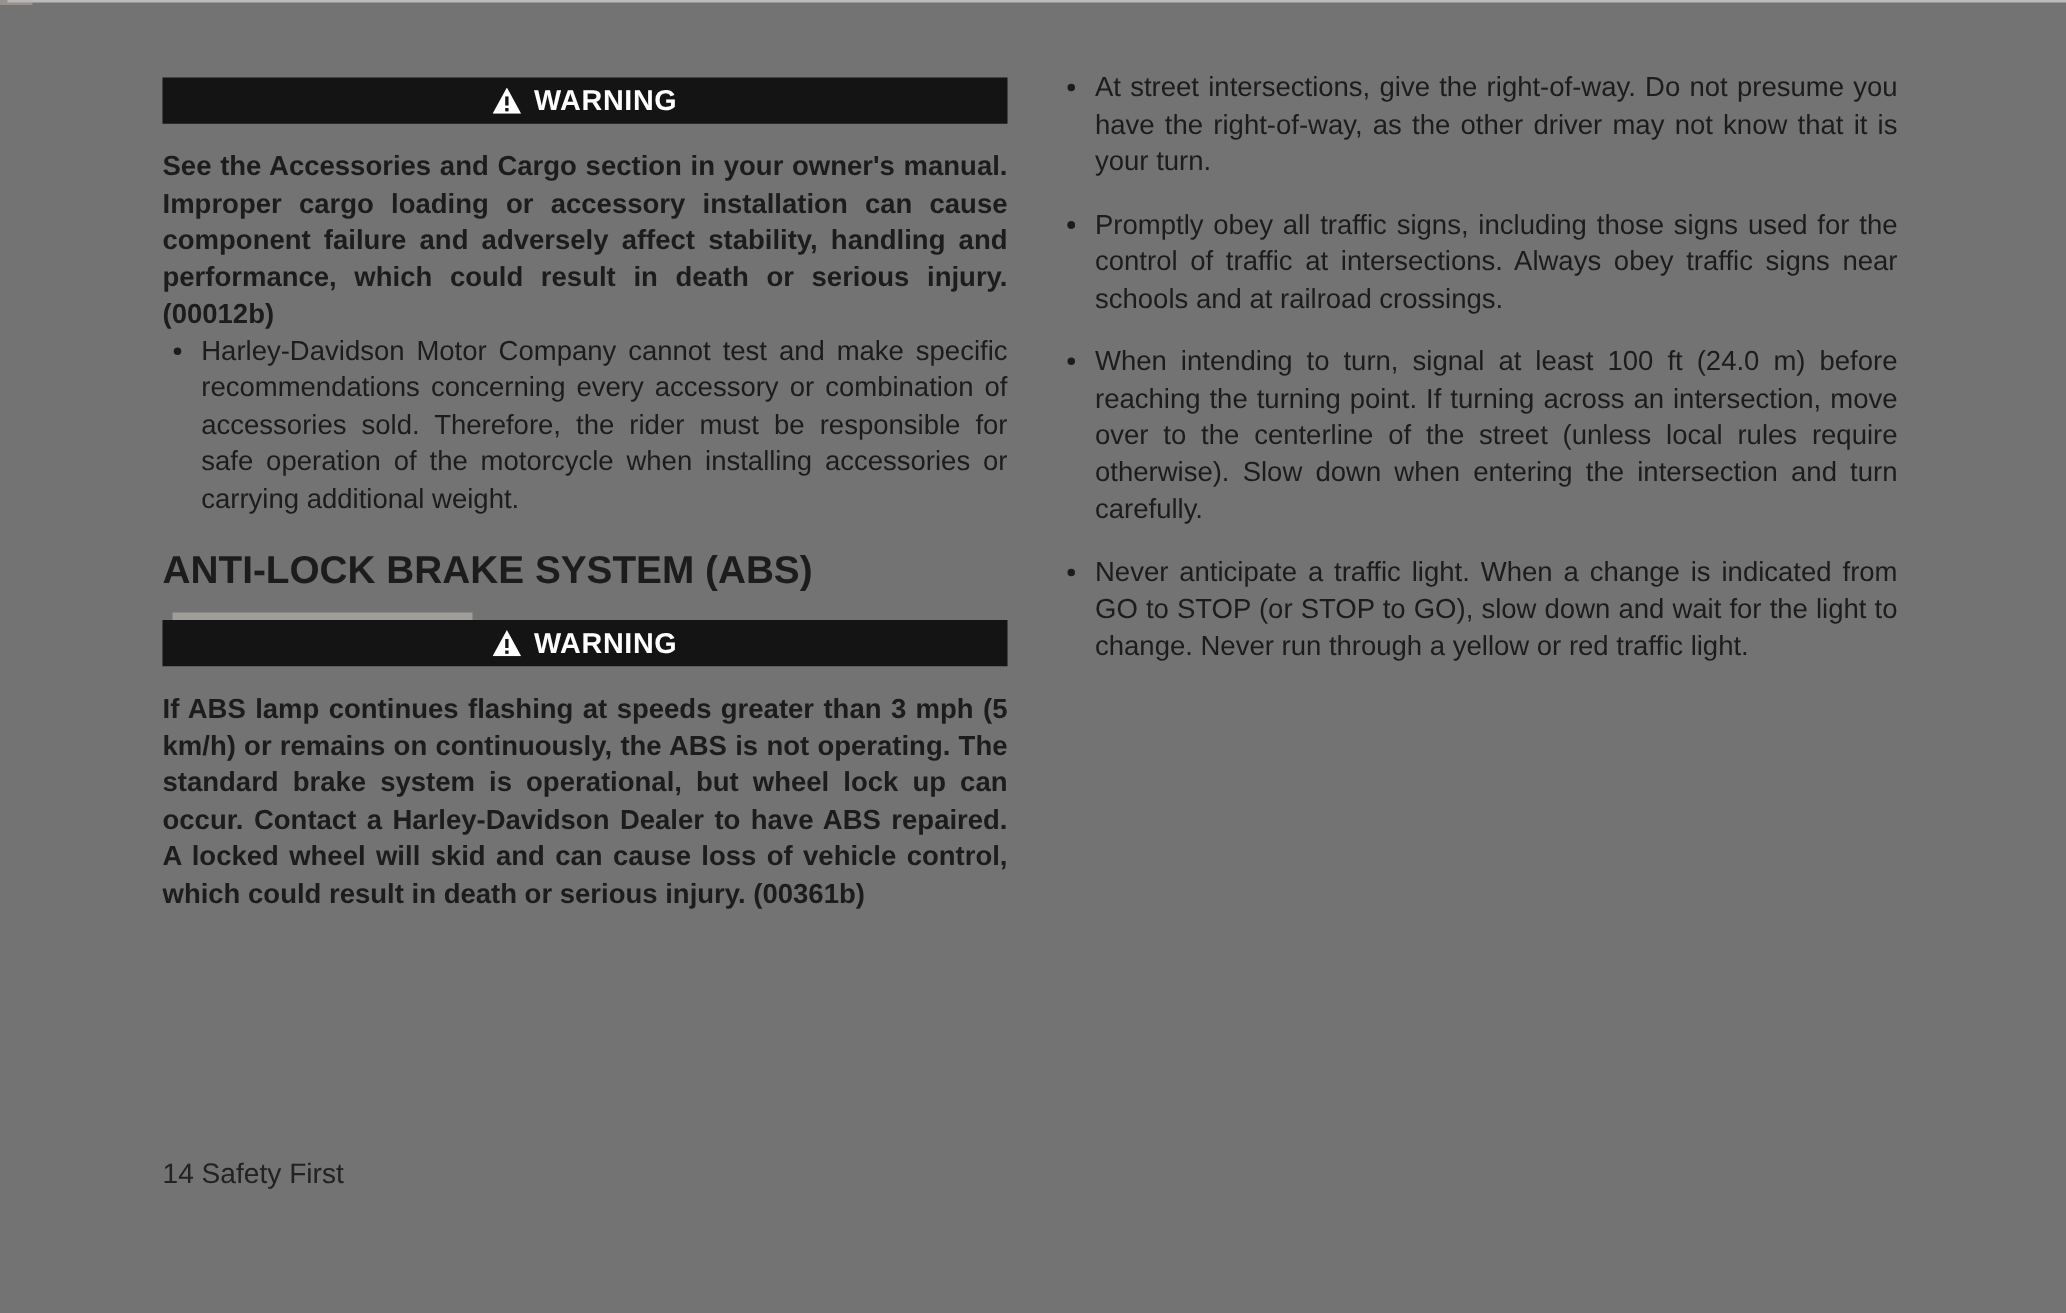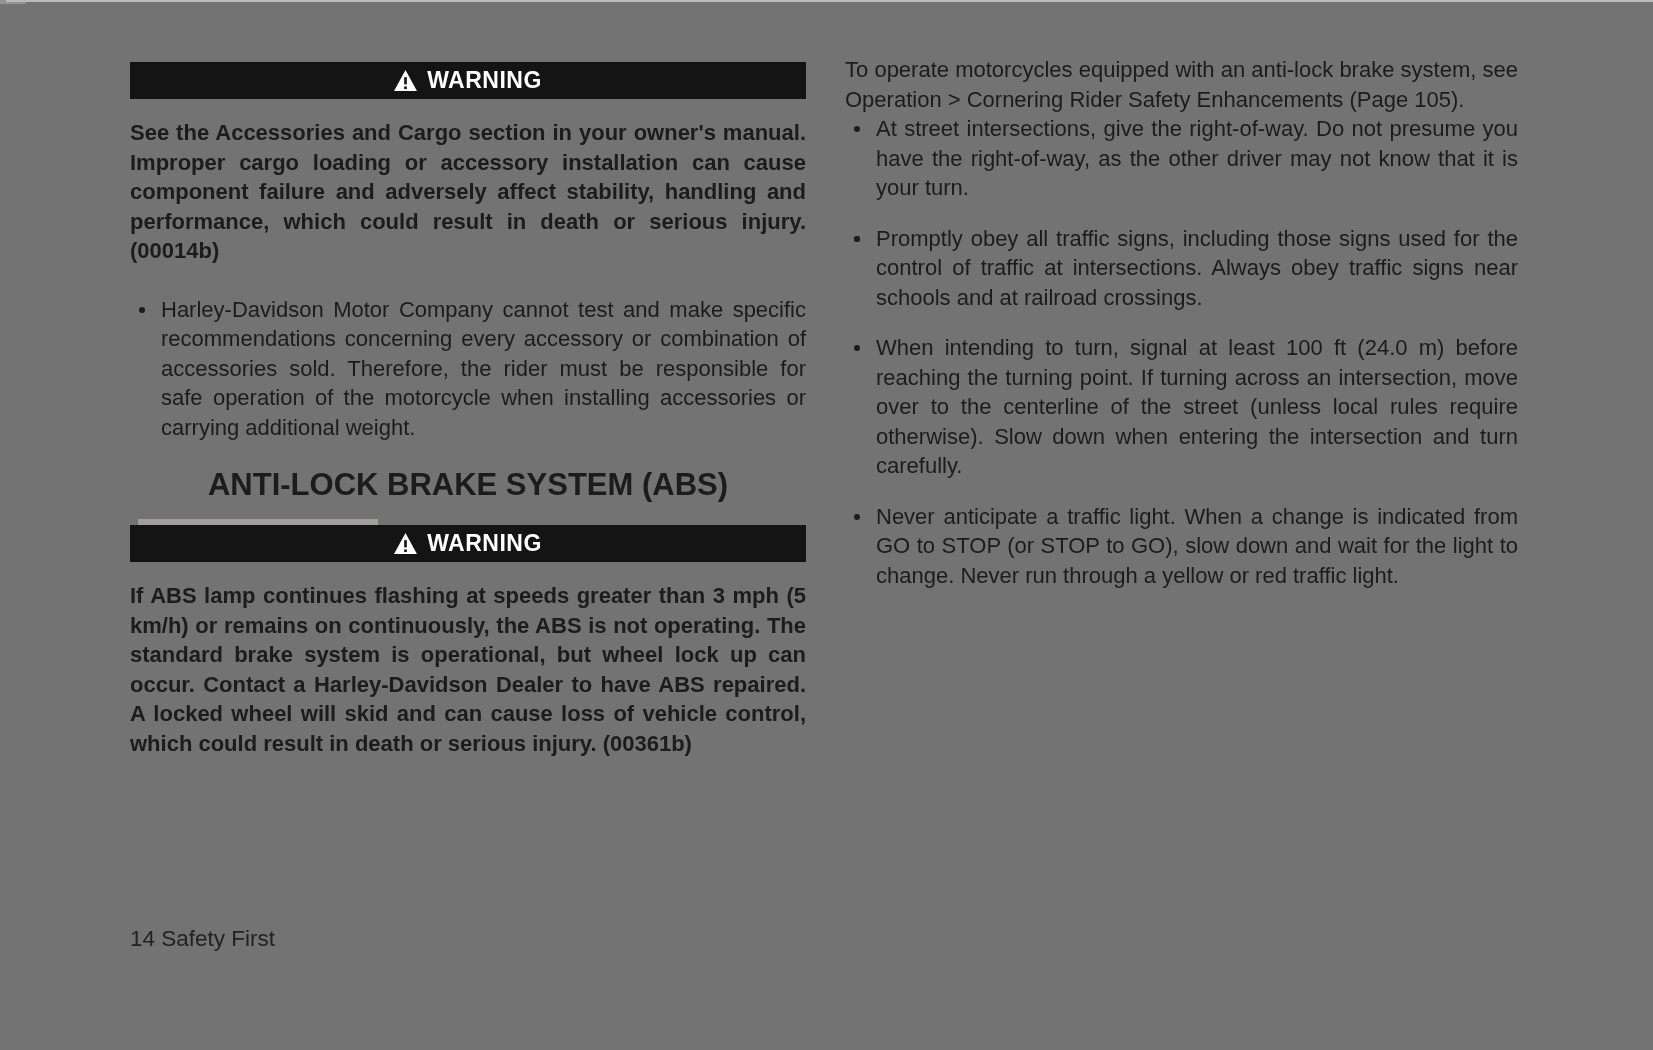--- a/index.html
+++ b/index.html
@@ -44,21 +44,21 @@
     letter-spacing: .5px;
   }
   .warn-icon { display: inline-block; width: 23px; height: 21px; }
 
   .body-text {
     font-size: 22px;
     line-height: 29.5px;
   }
   .bold { font-weight: 700; }
 
-  .bullet-list { list-style: none; margin-top: 29px; }
+  .bullet-list { list-style: none; }
   .bullet-item {
     position: relative;
     padding-left: 31px;
     margin-bottom: 21px;
     font-size: 22px;
     line-height: 29.5px;
     text-align: justify;
   }
   .bullet-item:last-child { margin-bottom: 0; }
   .bullet-dot {
@@ -71,21 +71,21 @@
     background: #1c1c1c;
   }
 
   .section-heading {
     font-size: 31px;
     font-weight: 700;
     letter-spacing: 0;
     text-align: left;
     line-height: 34px;
   }
-  .col-left .section-heading  { margin-top: 26px; margin-bottom: 23px; text-align: center; }
+  .col-left .section-heading  { margin-top: 26px; margin-bottom: 23px; }
   .col-right .section-heading { margin-top: 25px; margin-bottom: 22px; }
 
   .warn-smudge {
     position: relative;
   }
   .warn-smudge::before {
     content: "";
     position: absolute;
     top: -6px; left: 8px; width: 240px; height: 6px;
     background: #d8d2cc; opacity: .45;
@@ -113,21 +113,21 @@
       <span class="warn-icon">
         <svg width="23" height="21" viewBox="0 0 24 22">
           <path d="M12 0 L24 22 L0 22 Z" fill="#ffffff"></path>
           <rect x="10.6" y="7.5" width="2.8" height="7.6" fill="#141414"></rect>
           <rect x="10.6" y="17.2" width="2.8" height="2.8" fill="#141414"></rect>
         </svg>
       </span>
       <span class="warn-label">WARNING</span>
     </div>
 
-    <p class="body-text bold">See the Accessories and Cargo section in your owner's manual. Improper cargo loading or accessory installation can cause component failure and adversely affect stability, handling and performance, which could result in death or serious injury. (00014b)</p>
+    <p class="body-text bold">See the Accessories and Cargo section in your owner's manual. Improper cargo loading or accessory installation can cause component failure and adversely affect stability, handling and performance, which could result in death or serious injury. (00012b)</p>
 
     <ul class="bullet-list">
       <li class="bullet-item">
         <span class="bullet-dot"></span>
         <span>Harley-Davidson Motor Company cannot test and make specific recommendations concerning every accessory or combination of accessories sold. Therefore, the rider must be responsible for safe operation of the motorcycle when installing accessories or carrying additional weight.</span>
       </li>
     </ul>
 
     <h1 class="section-heading">ANTI-LOCK BRAKE SYSTEM (ABS)</h1>
 
@@ -141,21 +141,20 @@
       </span>
       <span class="warn-label">WARNING</span>
     </div>
 
     <p class="body-text bold">If ABS lamp continues flashing at speeds greater than 3 mph (5 km/h) or remains on continuously, the ABS is not operating. The standard brake system is operational, but wheel lock up can occur. Contact a Harley-Davidson Dealer to have ABS repaired. A locked wheel will skid and can cause loss of vehicle control, which could result in death or serious injury. (00361b)</p>
 
   </div>
 
   <div class="col col-right">
 
-    <p class="body-text">To operate motorcycles equipped with an anti-lock brake system, see Operation &gt; Cornering Rider Safety Enhancements (Page 105).</p>
 
 
     <ul class="bullet-list" style="margin-top:0;">
       <li class="bullet-item">
         <span class="bullet-dot"></span>
         <span>At street intersections, give the right-of-way. Do not presume you have the right-of-way, as the other driver may not know that it is your turn.</span>
       </li>
       <li class="bullet-item">
         <span class="bullet-dot"></span>
       </li>

